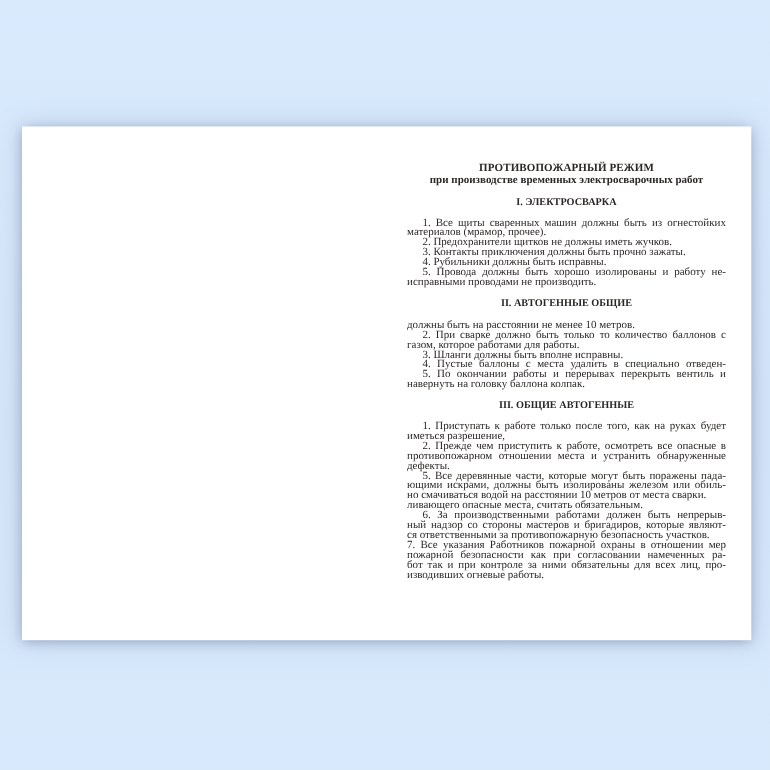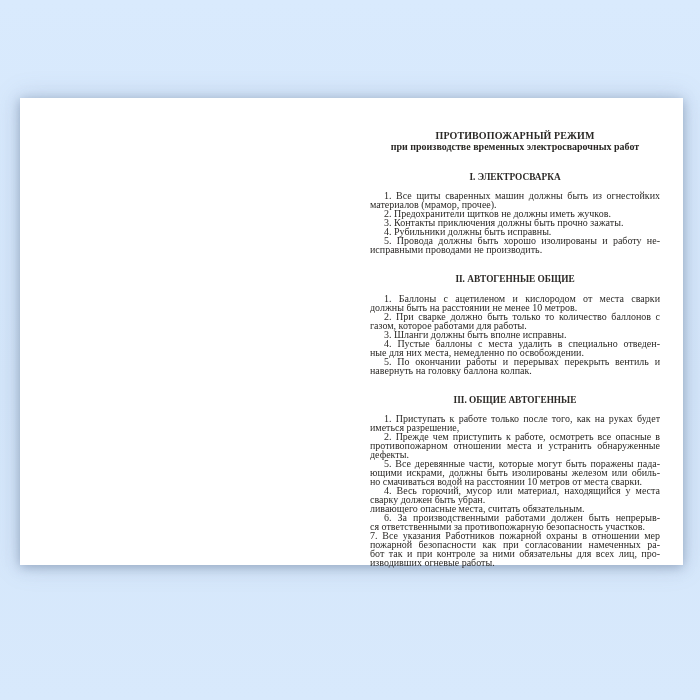--- a/index.html
+++ b/index.html
@@ -11,21 +11,21 @@
     font-family: "Liberation Serif", "DejaVu Serif", serif;
   }
   .backdrop {
     position: absolute;
     inset: 0;
     background: linear-gradient(180deg, #d9eafd 0%, #d4e6fa 55%, #d8e9fc 100%);
   }
   .page {
     position: absolute;
     left: 20px;
-    top: 98px;
+    top: 115px;
     width: 663px;
     height: 467px;
     background: #ffffff;
     box-shadow: 0 2px 10px rgba(110,130,160,0.55), 0 0 24px rgba(110,130,160,0.28);
   }
   .doc-column {
     position: absolute;
     left: 350px;
     top: 33px;
     width: 290px;
@@ -42,21 +42,21 @@
     font-size: 10px;
     line-height: 10px;
     font-weight: bold;
     text-align: center;
   }
   .sec-h {
     font-size: 9.3px;
     line-height: 9.5px;
     font-weight: bold;
     text-align: center;
-    margin: 21px 0 9px 0;
+    margin: 11px 0 9px 0;
   }
   .para { margin: 0; }
   .ln {
     font-size: 10px;
     line-height: 9px;
     text-align: justify;
     text-align-last: justify;
     text-justify: inter-word;
     white-space: normal;
   }
@@ -85,33 +85,31 @@
           </div>
           <div class="para">
             <div class="ln last ind">4. Рубильники должны быть исправны.</div>
           </div>
           <div class="para">
             <div class="ln ind">5. Провода должны быть хорошо изолированы и работу не-</div>
             <div class="ln last">исправными проводами не производить.</div>
           </div>
           <div class="sec-h">II. АВТОГЕННЫЕ ОБЩИЕ</div>
           <div class="para">
-            <div class="ln ind">1. Баллоны с ацетиленом и кислородом от места сварки</div>
             <div class="ln last">должны быть на расстоянии не менее 10 метров.</div>
           </div>
           <div class="para">
             <div class="ln ind">2. При сварке должно быть только то количество баллонов с</div>
             <div class="ln last">газом, которое работами для работы.</div>
           </div>
           <div class="para">
             <div class="ln last ind">3. Шланги должны быть вполне исправны.</div>
           </div>
           <div class="para">
             <div class="ln ind">4. Пустые баллоны с места удалить в специально отведен-</div>
-            <div class="ln last">ные для них места, немедленно по освобождении.</div>
           </div>
           <div class="para">
             <div class="ln ind">5. По окончании работы и перерывах перекрыть вентиль и</div>
             <div class="ln last">навернуть на головку баллона колпак.</div>
           </div>
           <div class="sec-h">III. ОБЩИЕ АВТОГЕННЫЕ</div>
           <div class="para">
             <div class="ln ind">1. Приступать к работе только после того, как на руках будет</div>
             <div class="ln last">иметься разрешение,</div>
           </div>
@@ -119,28 +117,25 @@
             <div class="ln ind">2. Прежде чем приступить к работе, осмотреть все опасные в</div>
             <div class="ln">противопожарном отношении места и устранить обнаруженные</div>
             <div class="ln last">дефекты.</div>
           </div>
           <div class="para">
             <div class="ln ind">5. Все деревянные части, которые могут быть поражены пада-</div>
             <div class="ln">ющими искрами, должны быть изолированы железом или обиль-</div>
             <div class="ln last">но смачиваться водой на расстоянии 10 метров от места сварки.</div>
           </div>
           <div class="para">
-            <div class="ln ind">4. Весь горючий, мусор или материал, находящийся у места</div>
-            <div class="ln last">сварку должен быть убран.</div>
-          </div>
-          <div class="para">
             <div class="ln last">ливающего опасные места, считать обязательным.</div>
           </div>
           <div class="para">
             <div class="ln ind">6. За производственными работами должен быть непрерыв-</div>
+            <div class="ln">ный надзор со стороны мастеров и бригадиров, которые являют-</div>
             <div class="ln last">ся ответственными за противопожарную безопасность участков.</div>
           </div>
           <div class="para">
             <div class="ln">7. Все указания Работников пожарной охраны в отношении мер</div>
             <div class="ln">пожарной безопасности как при согласовании намеченных ра-</div>
             <div class="ln">бот так и при контроле за ними обязательны для всех лиц, про-</div>
             <div class="ln last">изводивших огневые работы.</div>
           </div>
         </div>
     </div>

